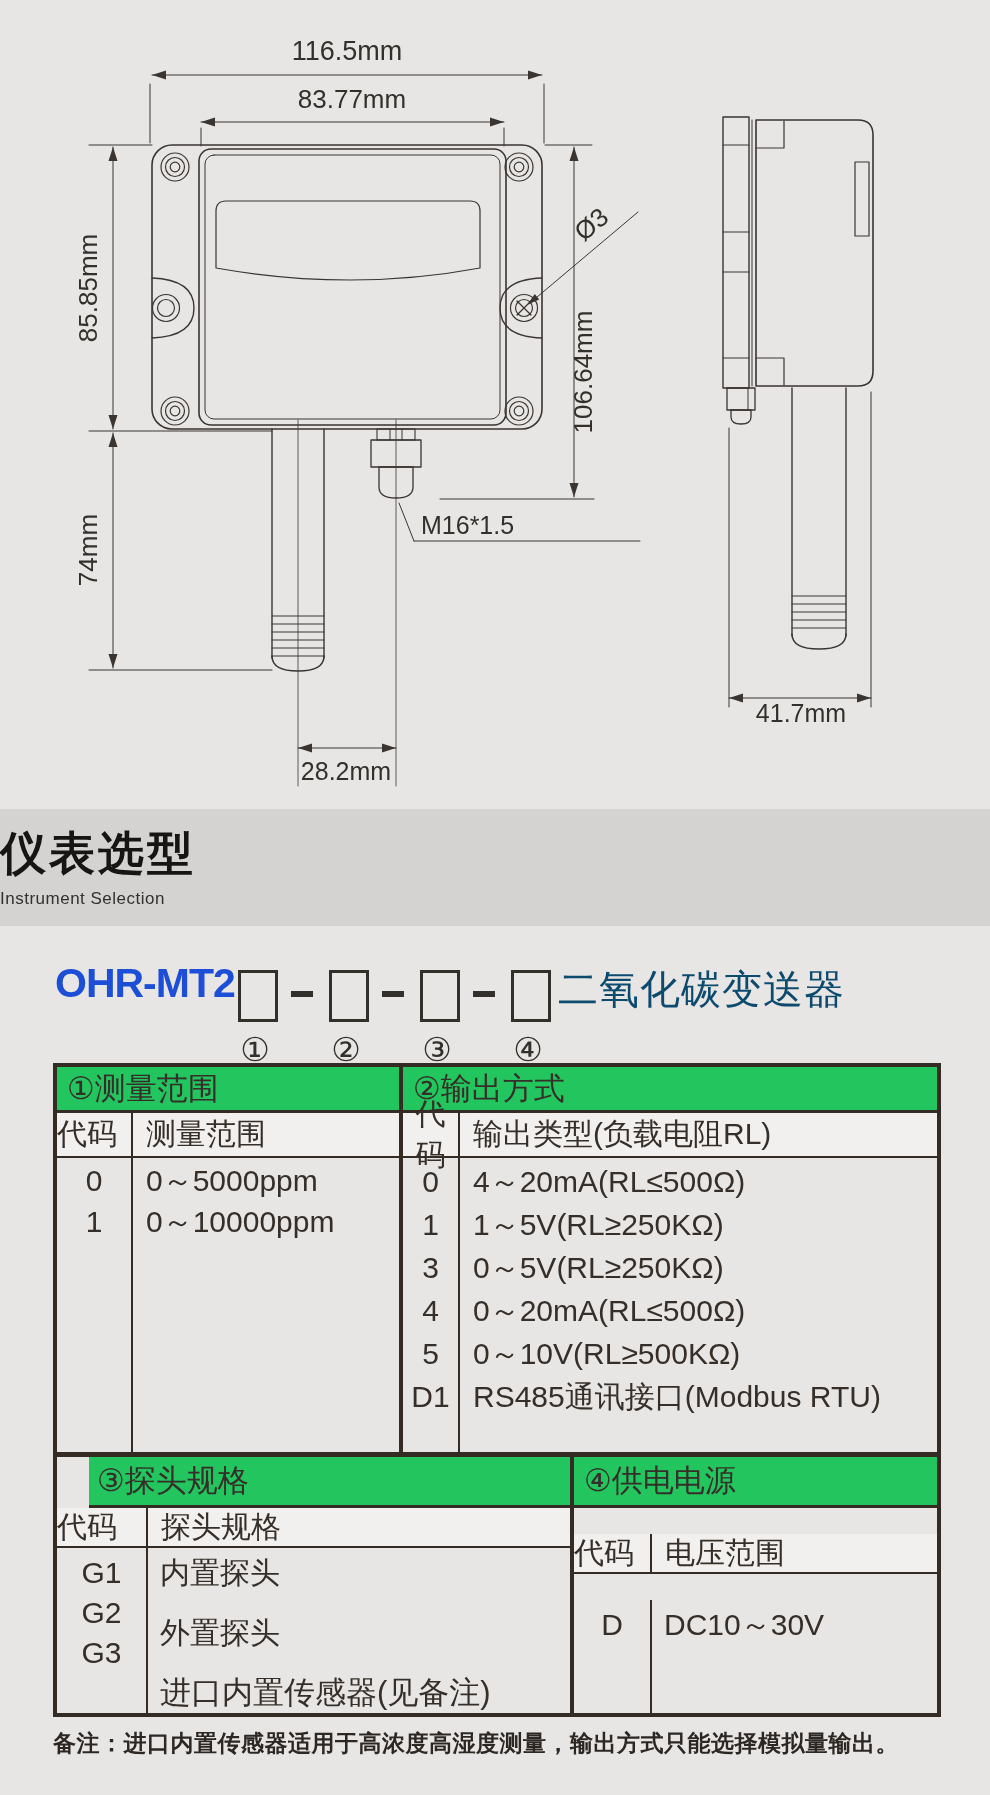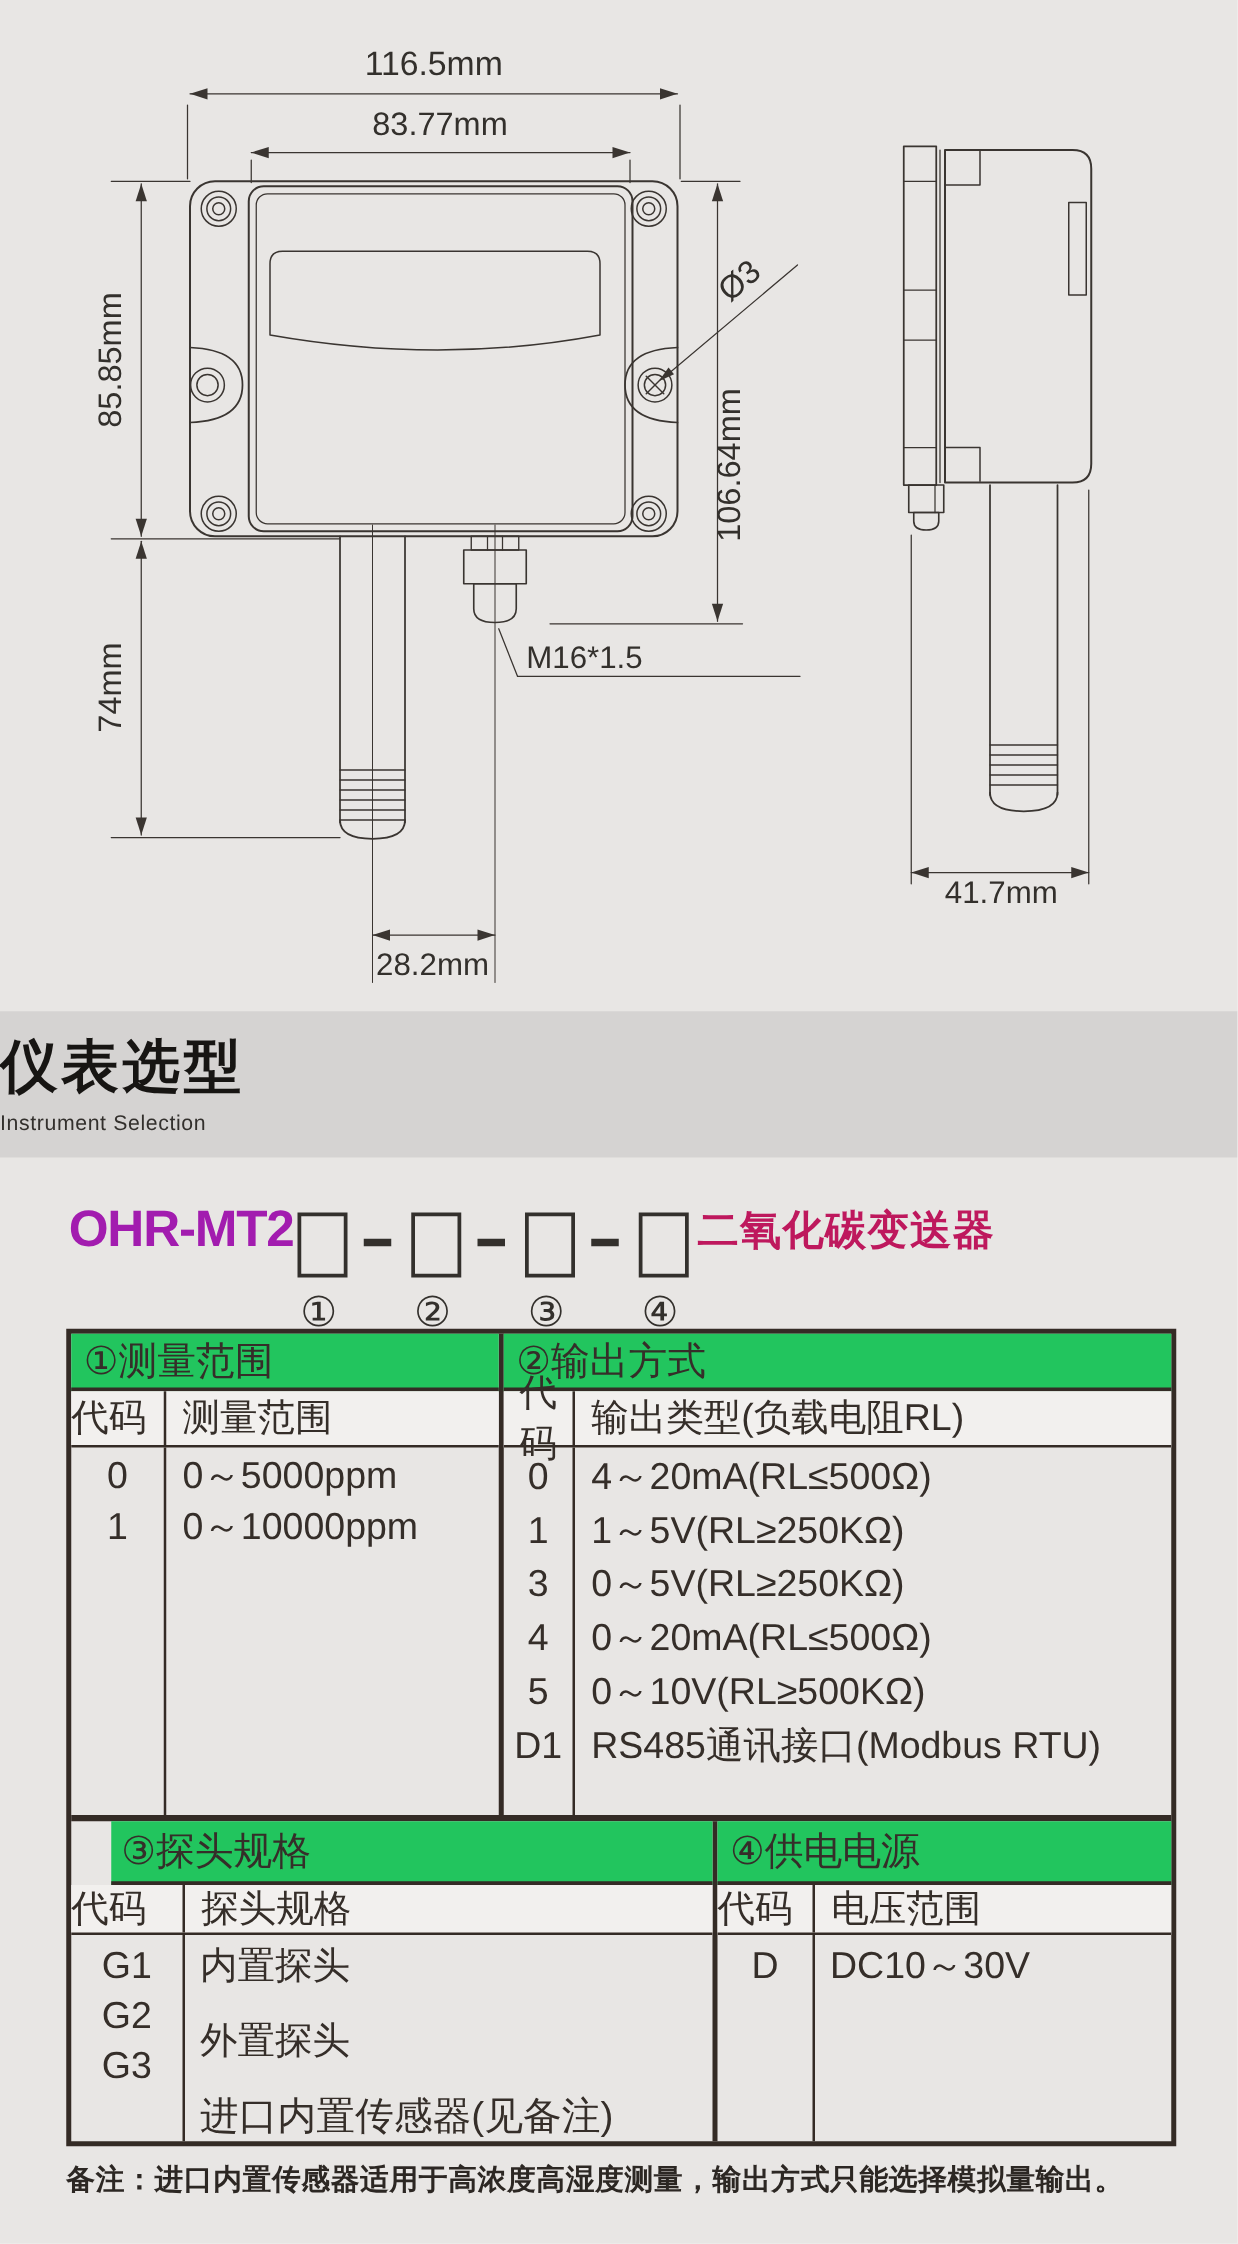--- a/index.html
+++ b/index.html
@@ -7,34 +7,34 @@
   #page{position:relative;width:990px;height:1795px;background:#e8e6e4;overflow:hidden;color:#352e29;}
   
   #drawing{position:absolute;left:0;top:0;width:990px;height:809px;}
   #drawing svg{display:block;}
   
   .banner{position:absolute;left:0;top:809px;width:990px;height:117px;background:#d5d3d2;}
   .banner-inner{width:950px;}
   .banner-title{font-size:46px;font-weight:700;letter-spacing:3px;color:#171513;padding-top:14px;}
   .banner-sub{font-size:17px;color:#33302d;margin-top:4px;letter-spacing:.5px;}
   
-  .model-prefix{position:absolute;left:55px;top:960px;font-size:41px;font-weight:700;letter-spacing:-1px;color:#a21caf;}
+  .model-prefix{position:absolute;left:55px;top:960px;font-size:41px;font-weight:700;letter-spacing:-1px;color:#1d4ed8;}
   .code-box{position:absolute;top:970px;width:34px;height:46px;border:3px solid #33302c;background:transparent;}
   .dash{position:absolute;top:991px;width:22px;height:6px;background:#33302c;}
-  .model-suffix{position:absolute;left:558px;top:962px;font-size:33px;font-weight:700;letter-spacing:1px;color:#be185d;}
+  .model-suffix{position:absolute;left:558px;top:962px;font-size:40px;font-weight:400;letter-spacing:1px;color:#0c4a6e;}
   .pos-num{position:absolute;top:1030px;width:40px;text-align:center;font-size:33px;color:#33302c;font-family:"DejaVu Sans","Liberation Sans",sans-serif;}
   
   .sel-table{position:absolute;left:53px;top:1063px;width:888px;height:654px;border:4px solid #342b25;box-sizing:border-box;display:flex;flex-direction:column;font-size:30px;}
   .sec12{height:397px;display:flex;}
   .sec34{flex:1;border-top:5px solid #342b25;display:flex;}
   .group{display:flex;flex-direction:column;box-sizing:border-box;}
   .g1{width:346px;border-right:4px solid #342b25;}
   .g2{flex:1;}
   .g3{width:517px;border-right:4px solid #342b25;}
-  .g4{flex:1;}
+  .g4{flex:1;gap:26px;}
   .sec-title{height:43px;background:#22c55e;border-bottom:3px solid #342b25;font-size:31px;display:flex;align-items:center;padding-left:10px;}
   .sub-row{height:43px;background:#f2f0ee;border-bottom:2px solid #342b25;display:flex;}
   .sec34 .sec-title{height:48px;}
   .sec34 .sub-row{height:38px;}
   .code-h,.code-c{box-sizing:border-box;border-right:2px solid #342b25;text-align:center;}
   .g1 .code-h,.g1 .code-c{width:76px;}
   .g2 .code-h,.g2 .code-c{width:57px;}
   .g3 .code-h,.g3 .code-c{width:91px;}
   .g4 .code-h,.g4 .code-c{width:78px;}
   .val-h{flex:1;padding-left:13px;}

